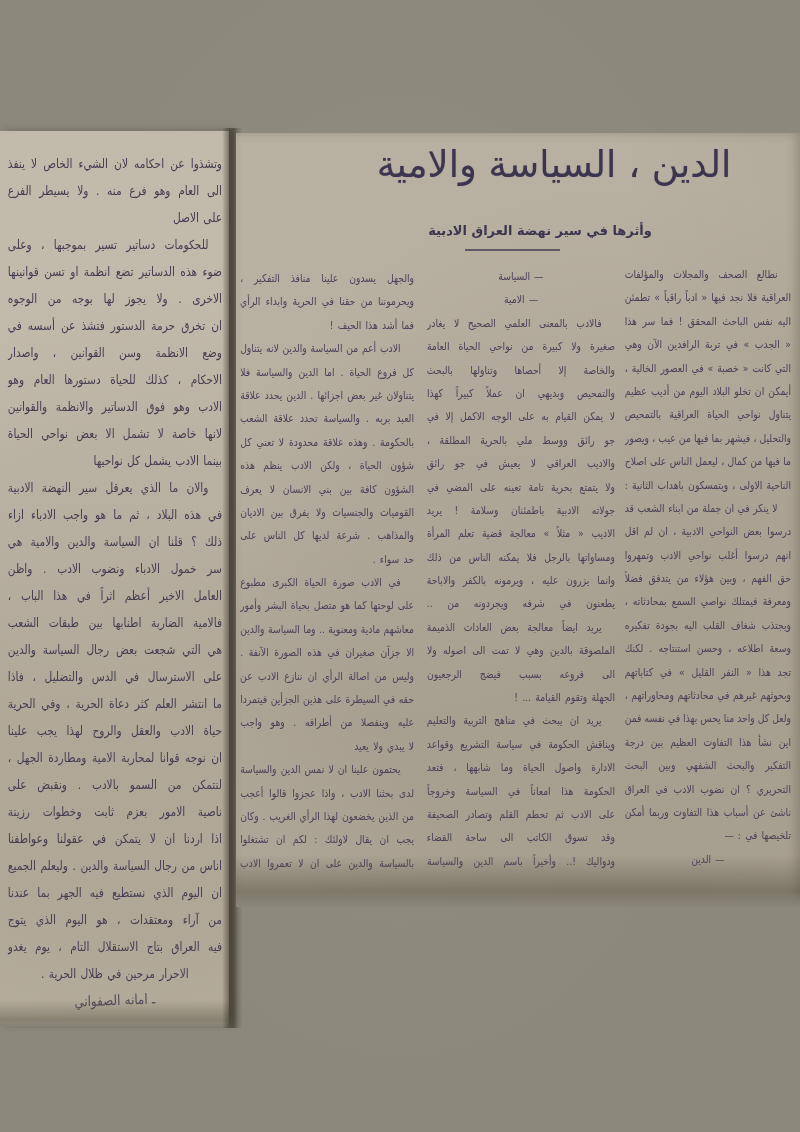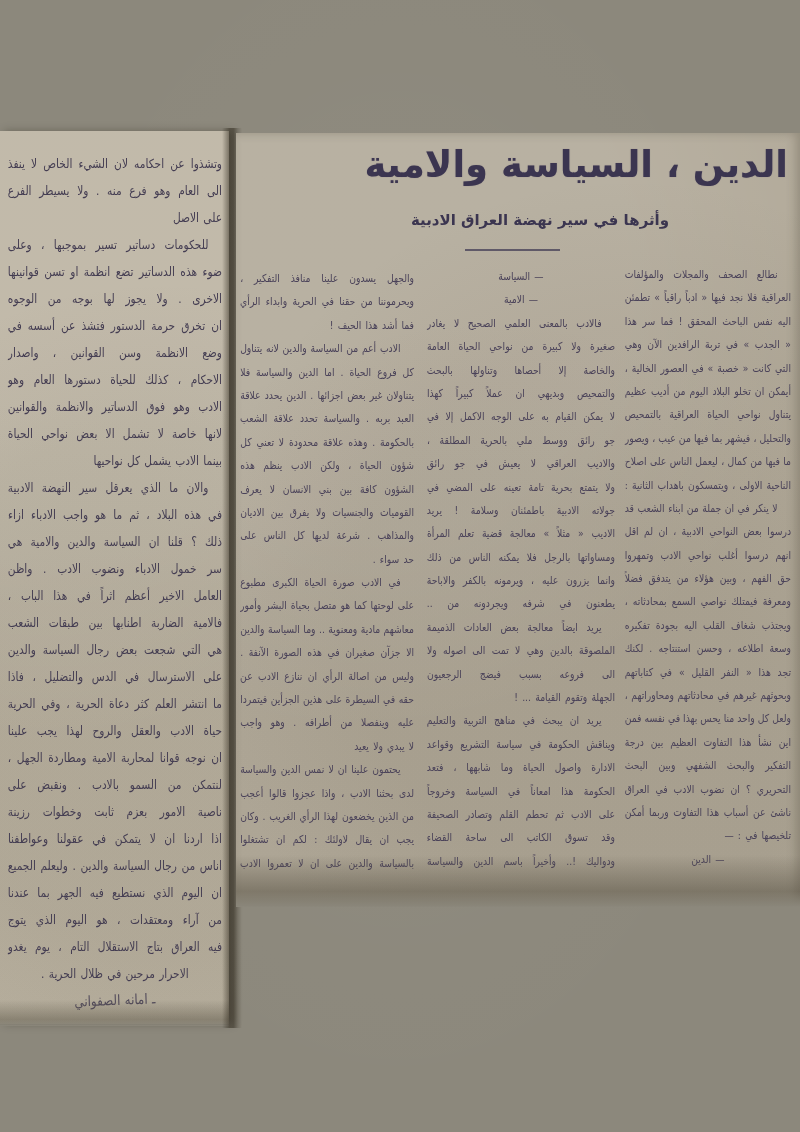--- a/index.html
+++ b/index.html
@@ -42,28 +42,28 @@
   .side-page::after{
     content:"";position:absolute;left:0;right:0;bottom:-2px;height:26px;
     background:linear-gradient(rgba(140,136,124,0), rgba(95,89,74,.5) 75%, var(--margin));
   }
   .gutter-shadow{
     position:absolute;left:222px;top:128px;width:20px;height:900px;
     background:linear-gradient(90deg, rgba(40,34,22,0), rgba(40,34,22,.5) 38%, rgba(40,34,22,.5) 58%, rgba(60,54,40,.22) 80%, rgba(40,34,22,0));
     pointer-events:none;
   }
   .title-block{
-    position:absolute;top:8px;right:12px;width:436px;
-    font-weight:bold;font-size:37px;line-height:1.3;
+    position:absolute;top:8px;right:28px;width:436px;
+    text-align:center;font-weight:normal;font-size:37px;line-height:1.3;
     color:var(--ink_dark);direction:rtl;
     text-shadow:0 0 1px rgba(59,53,80,.35);
   }
   .subtitle-block{
-    position:absolute;top:78px;right:110px;width:300px;
-    text-align:center;font-weight:bold;font-size:15px;
+    position:absolute;top:90px;right:110px;width:300px;
+    text-align:center;font-weight:bold;font-size:13px;
     color:var(--ink_dark);direction:rtl;
   }
   .title-divider{
     position:absolute;top:116px;right:240px;width:95px;height:0;
     border-top:2px solid rgba(59,53,80,.7);
   }
   .col{
     position:absolute;direction:rtl;
     transform:scaleX(.84);transform-origin:top right;
     font-size:11px;

